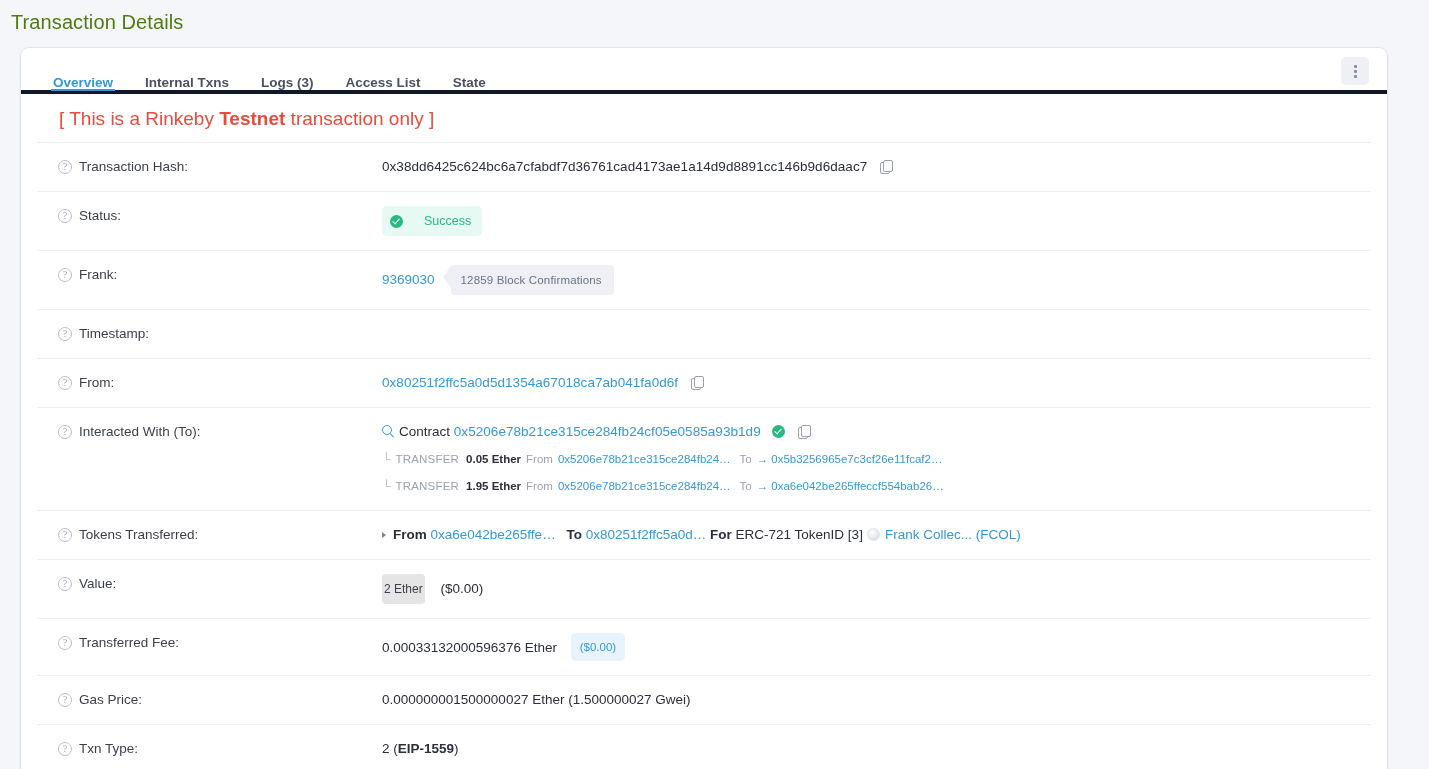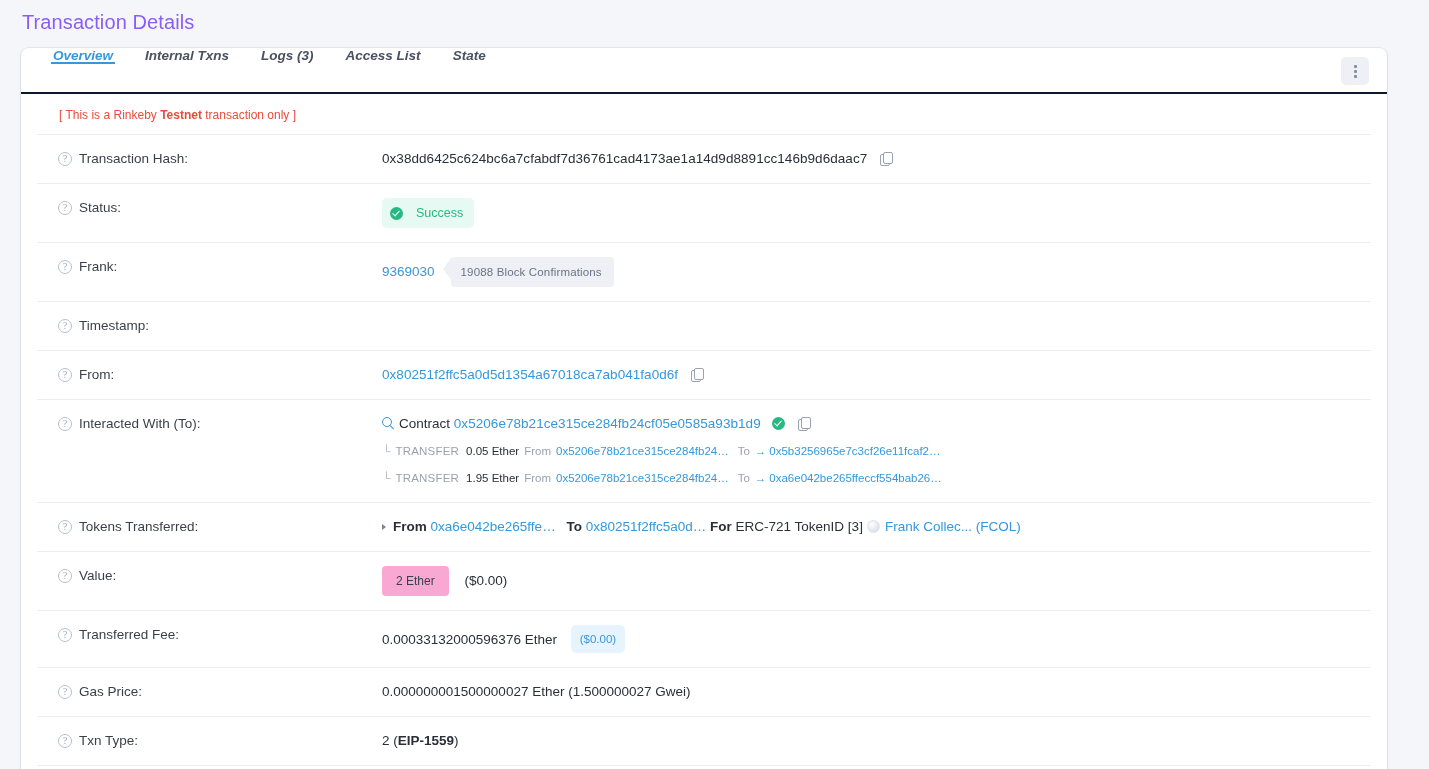--- a/index.html
+++ b/index.html
@@ -13,46 +13,45 @@
   #page {
     position: relative;
     width: 1429px; height: 769px;
     background: #f5f6fa;
     overflow: hidden;
   }
 
   
   .page-title {
     position: absolute;
-    left: 22px; top: 11px;
+    left: 11px; top: 11px;
     font-size: 20px;
-    color: #8b5cf6;
+    color: #4d7c0f;
     font-weight: 400;
     letter-spacing: 0.1px;
   }
 
   
   .card {
     position: absolute;
     left: 21px; top: 48px;
     width: 1366px;
     background: #ffffff;
     border-radius: 8px;
     box-shadow: 0 1px 3px rgba(80,90,120,0.10), 0 0 0 1px rgba(225,228,238,0.85);
   }
 
   
   .tabbar {
     position: relative;
     height: 46px;
-    border-bottom: 2px solid #0f172a;
+    border-bottom: 4px solid #0f172a;
     padding: 0 16px;
     display: flex;
-    align-items: flex-start;
-    font-style: italic;
+    align-items: flex-end;
   }
   .tab {
     display: flex; align-items: center;
     padding: 0 16px;
     font-size: 13.5px;
     font-weight: bold;
     color: #4a5160;
     cursor: pointer;
     position: relative;
     white-space: nowrap;
@@ -81,21 +80,21 @@
     background: #868ea0;
     border-radius: 1px;
     display: block;
   }
 
   
   .card-body { padding: 0 16px 0 16px; }
 
   .testnet-note {
     padding: 14px 0 12px 22px;
-    font-size: 12px;
+    font-size: 19px;
     color: #e74c3c;
     border-bottom: 1px solid #eceef3;
   }
   .testnet-note b { font-weight: bold; }
 
   .row {
     display: flex;
     align-items: flex-start;
     border-bottom: 1px solid #eceef3;
     padding: 14px 0 14px 0;
@@ -166,21 +165,21 @@
     width: 8px; height: 10px;
     border: 1px solid #9aa2b1;
     border-radius: 2px;
     background: #fff;
   }
 
   
   .badge-success {
     display: inline-flex;
     align-items: center;
-    gap: 13px;
+    gap: 21px;
     background: #e6f9f2;
     color: #28b882;
     border-radius: 5px;
     padding: 5px 11px 5px 8px;
     font-size: 12.5px;
   }
   .check-circle {
     width: 13px; height: 13px;
     border-radius: 50%;
     background: #28b882;
@@ -298,21 +297,21 @@
     display: flex;
     align-items: center;
   }
   .corner {
     color: #b2b9c6;
     margin-right: 5px;
     font-size: 12px;
     line-height: 1;
   }
   .t-word { color: #9aa2b1; letter-spacing: 0.2px; }
-  .t-amt { font-weight: normal; color: #2b2f3a; margin: 0 5px 0 7px; }
+  .t-amt { font-weight: bold; color: #2b2f3a; margin: 0 5px 0 7px; }
   .t-from { color: #9aa2b1; margin-right: 5px; }
   .t-to { color: #9aa2b1; margin: 0 5px 0 9px; }
   .arrow-r { color: #3498db; margin-right: 3px; }
 
   
   .caret-right {
     display: inline-block;
     width: 0; height: 0;
     border-left: 4px solid #7b8293;
     border-top: 3.5px solid transparent;
@@ -327,24 +326,24 @@
     border-radius: 50%;
     background: radial-gradient(circle at 35% 32%, #ffffff 0%, #e3e6ed 60%, #cdd2dd 100%);
     border: 1px solid #dfe3ea;
     vertical-align: -2px;
     margin: 0 5px 0 4px;
   }
 
   
   .val-chip {
     display: inline-block;
-    background: #f9a8d4;
+    background: #e5e5e5;
     color: #3b3f4a;
     font-size: 12px;
-    padding: 5px 14px;
+    padding: 5px 2px;
     border-radius: 4px;
   }
   .usd-plain { color: #2b2f3a; margin-left: 12px; font-size: 13.5px; }
   .usd-chip {
     display: inline-block;
     background: #e8f4fd;
     color: #3498db;
     font-size: 11.5px;
     padding: 4px 9px;
     border-radius: 5px;
@@ -419,21 +418,21 @@
       </div>
 
       <div class="row">
         <div class="row-label">
           <span class="help">?</span>
           <span>Frank:</span>
         </div>
         <div class="row-value">
           <span class="conf-wrap">
             <a class="lnk">9369030</a>
-            <span class="conf-badge">19088 Block Confirmations</span>
+            <span class="conf-badge">12859 Block Confirmations</span>
           </span>
         </div>
       </div>
 
       <div class="row">
         <div class="row-label">
           <span class="help">?</span>
           <span>Timestamp:</span>
         </div>
       </div>

